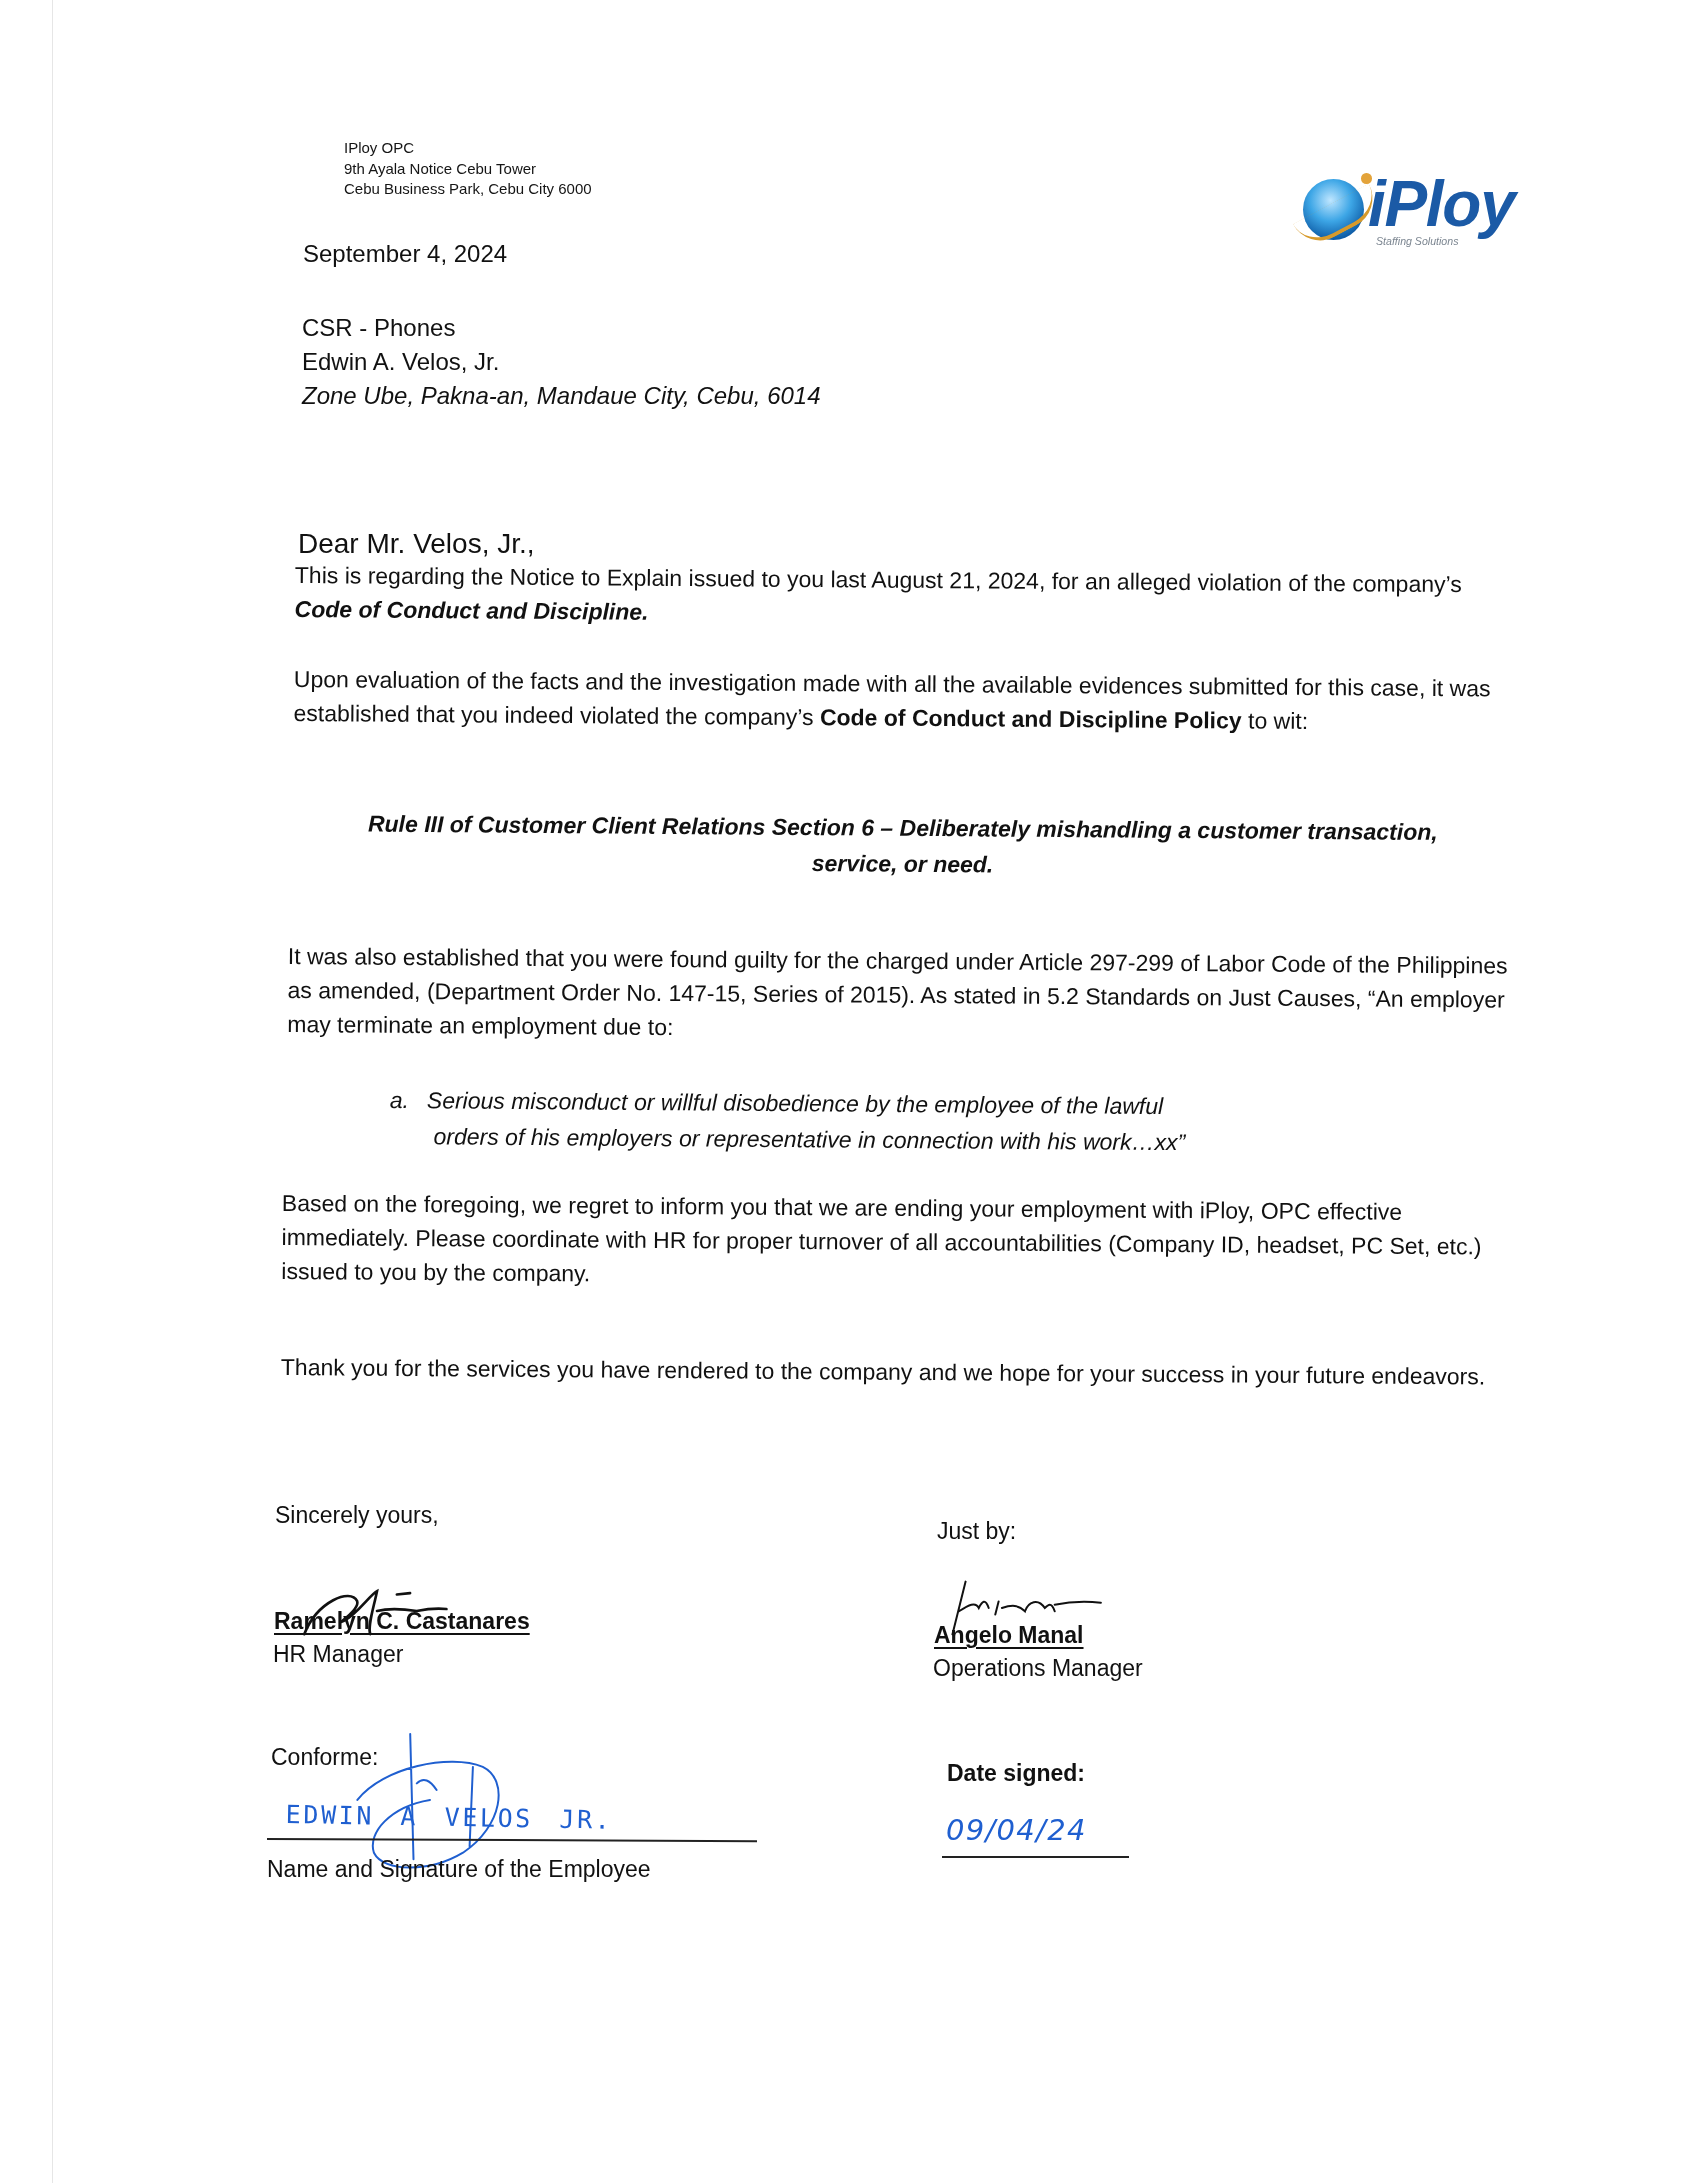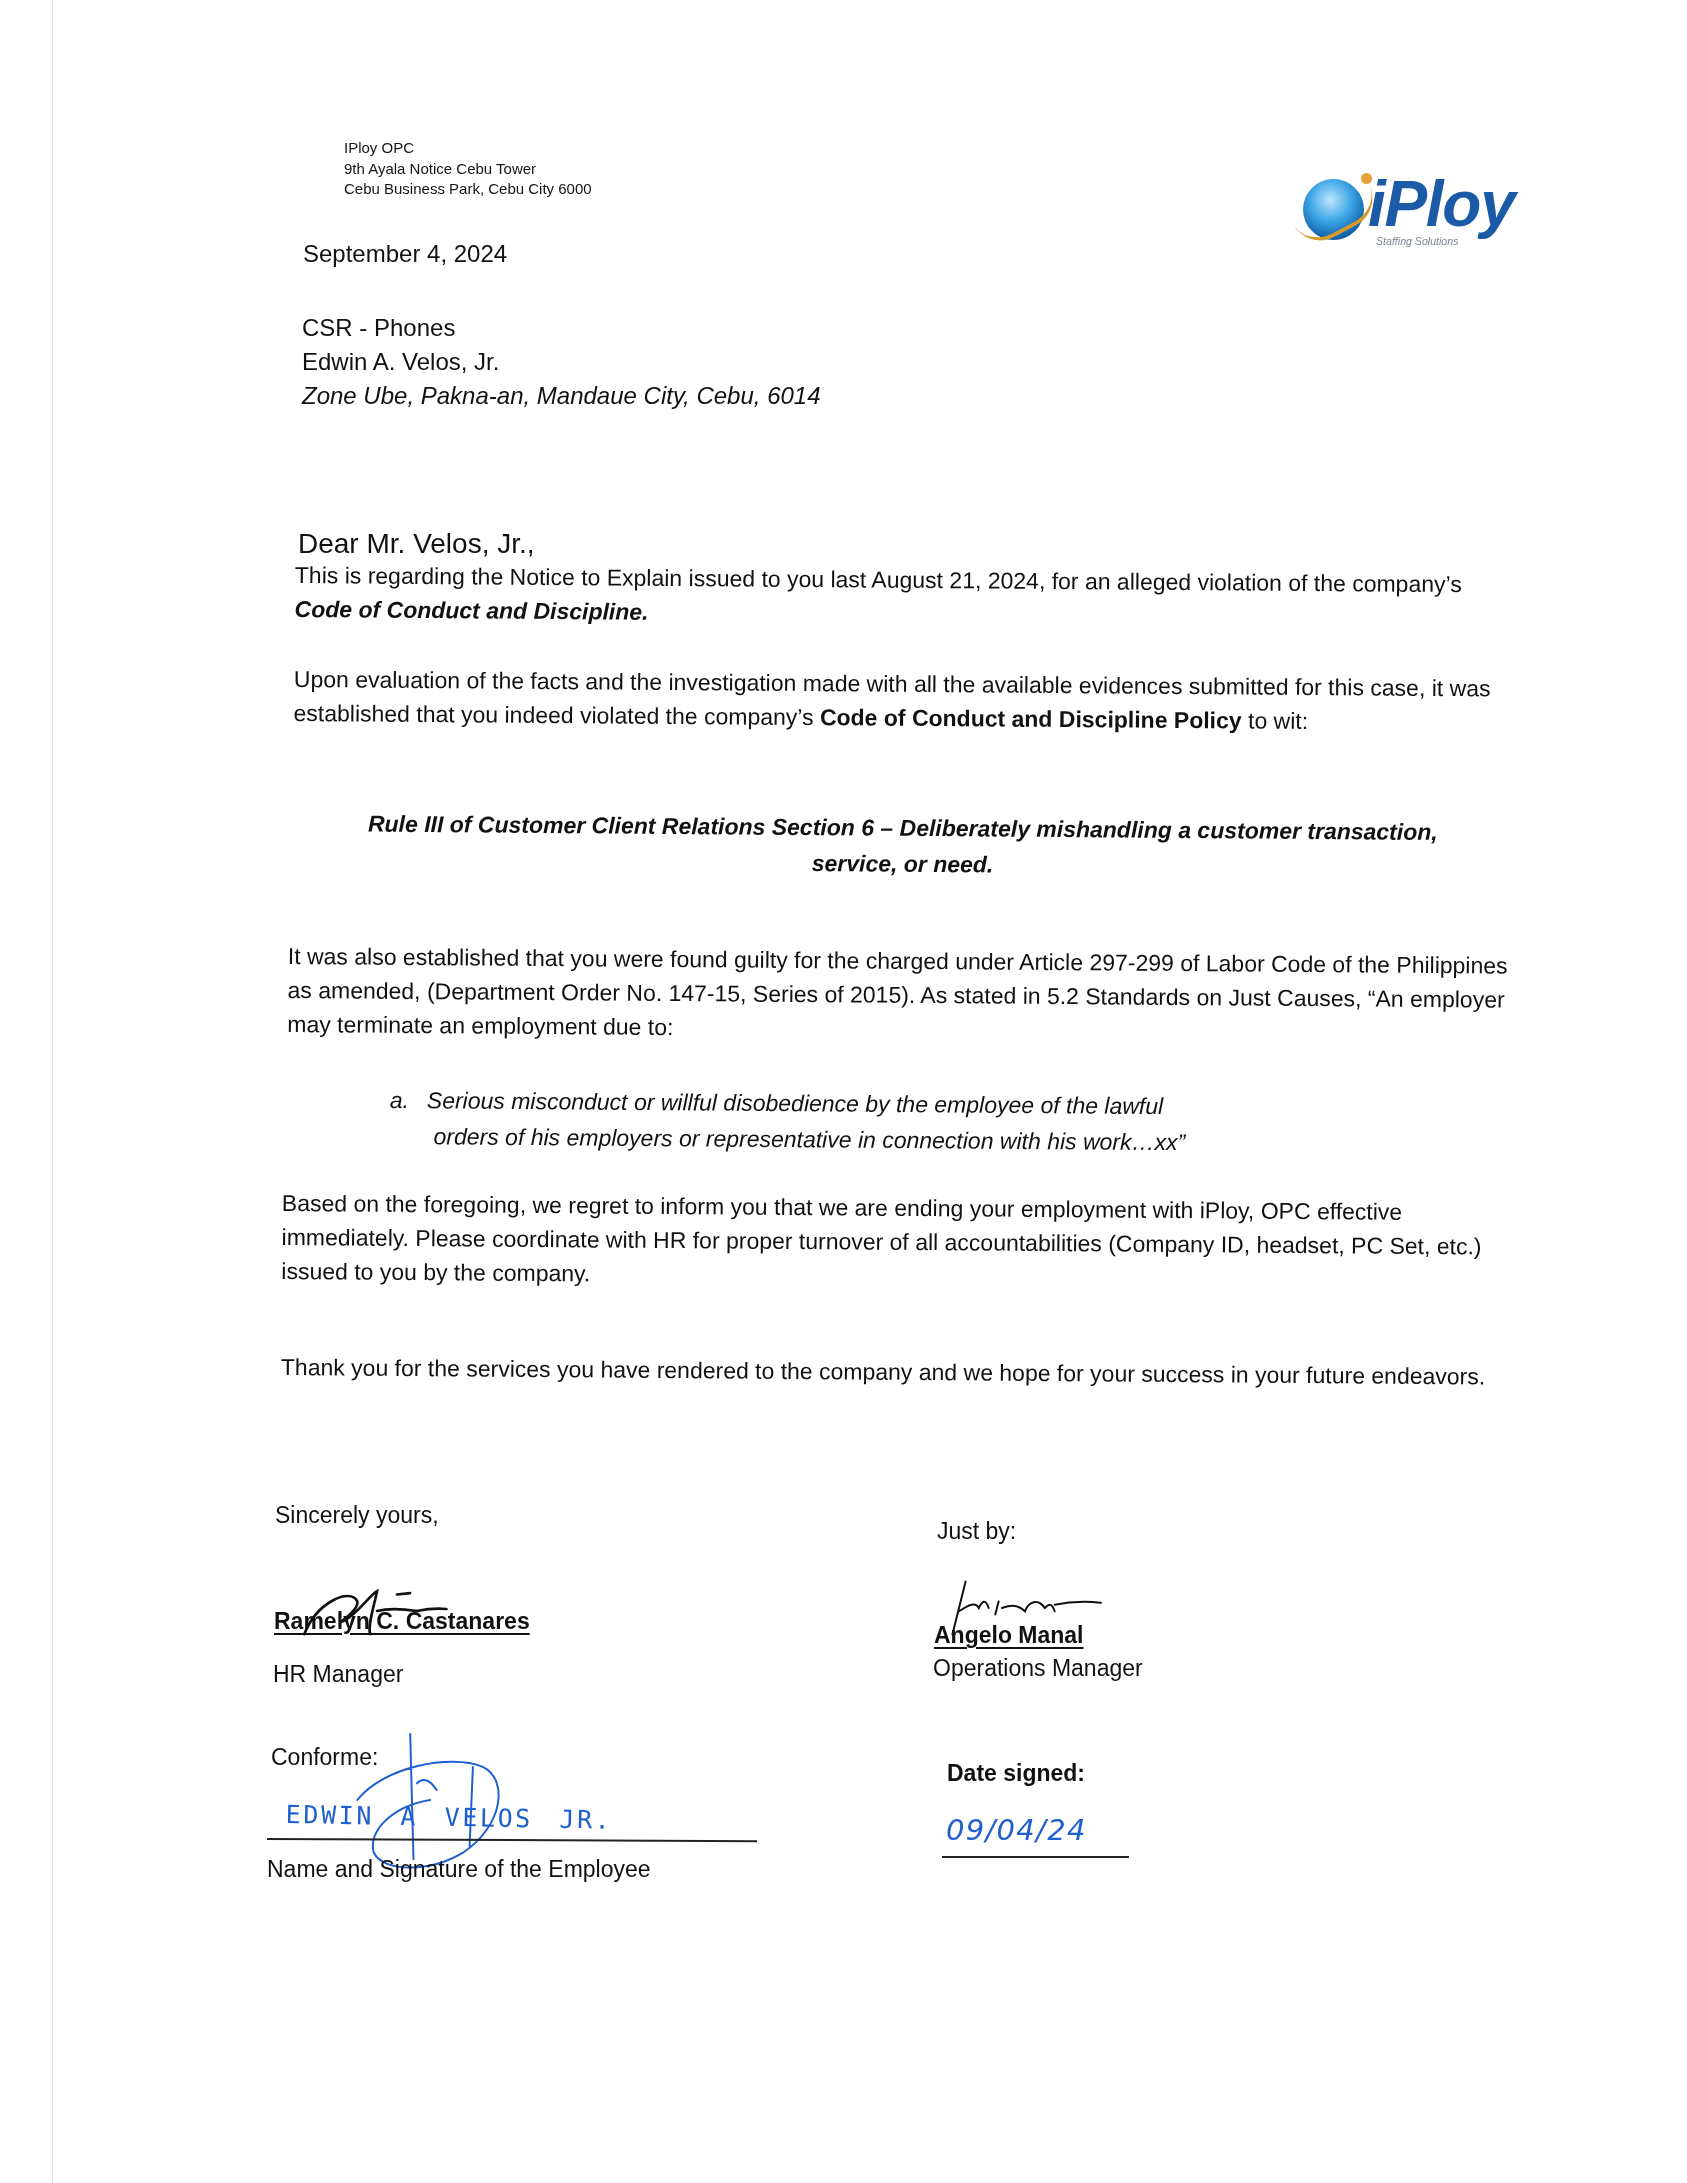--- a/index.html
+++ b/index.html
@@ -40,21 +40,21 @@
   .p4 { left: 282px; top: 1186px; transform: rotate(0.45deg); transform-origin: left top; }
   .p5 { left: 281px; top: 1350px; transform: rotate(0.45deg); transform-origin: left top; }
   .bold { font-weight: bold; }
   .bi { font-weight: bold; font-style: italic; }
 
   .closing { position: absolute; left: 275px; top: 1502px; font-size: 23px; }
   .noted { position: absolute; left: 937px; top: 1518px; font-size: 23px; }
 
   .signame { position: absolute; font-size: 23px; font-weight: bold; text-decoration: underline; text-decoration-thickness: 2px; text-underline-offset: 4px; }
   .sig1-name { left: 274px; top: 1608px; }
-  .sig1-title { position: absolute; left: 273px; top: 1641px; font-size: 23px; margin-top: 20px; }
+  .sig1-title { position: absolute; left: 273px; top: 1641px; font-size: 23px; }
   .sig2-name { left: 934px; top: 1622px; }
   .sig2-title { position: absolute; left: 933px; top: 1655px; font-size: 23px; }
 
   .sig-scrawl { position: absolute; pointer-events: none; }
 
   .conforme { position: absolute; left: 271px; top: 1744px; font-size: 23px; font-weight: normal; }
   .conf-line { position: absolute; left: 267px; top: 1838px; width: 490px; height: 2px; background: #222; transform: rotate(0.25deg); transform-origin: left top; }
   .conf-caption { position: absolute; left: 267px; top: 1856px; font-size: 23px; }
   .handwritten-name { position: absolute; left: 286px; top: 1800px; font-size: 25px; color: #1f5fd0; letter-spacing: 2.6px;
     font-family: "DejaVu Sans Mono", monospace; transform: rotate(1deg); transform-origin: left top; }

